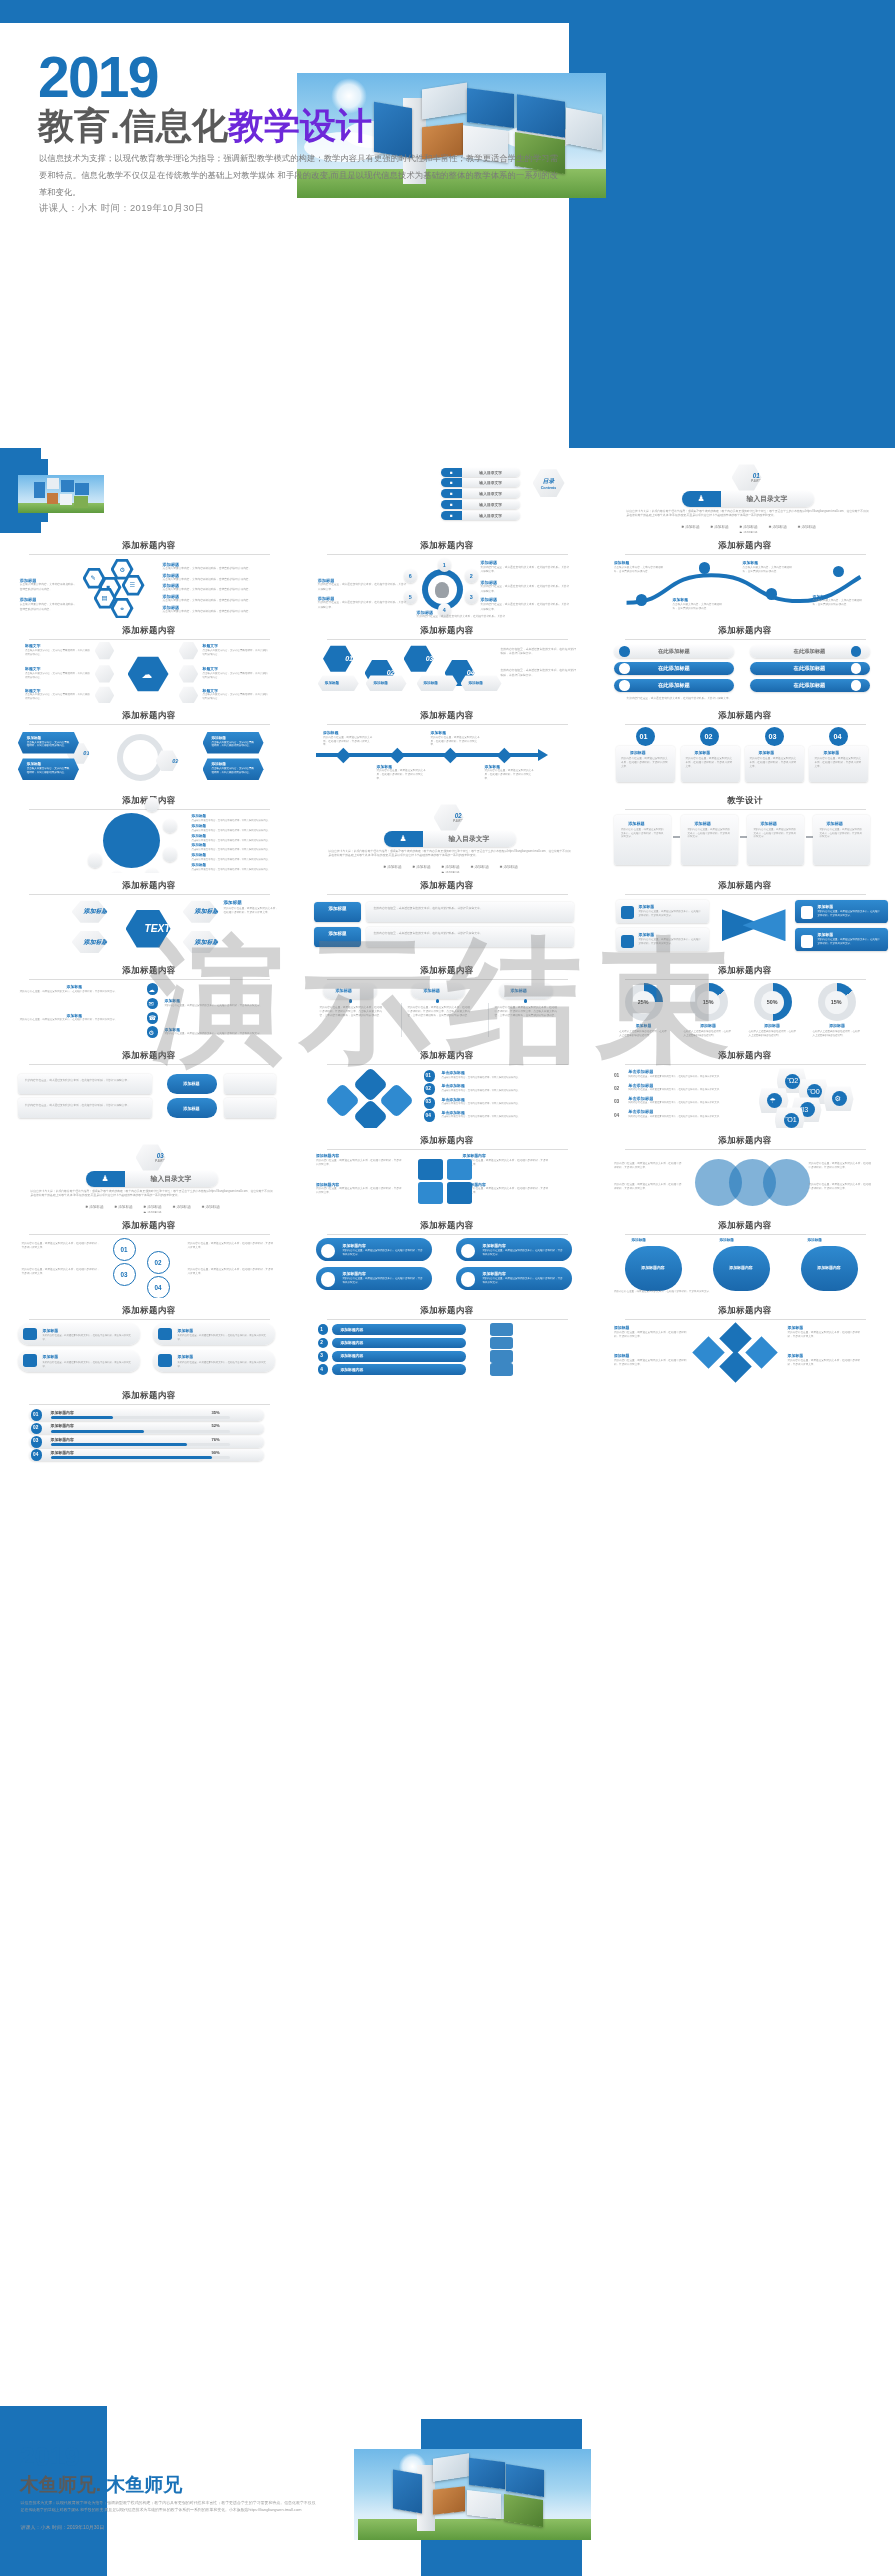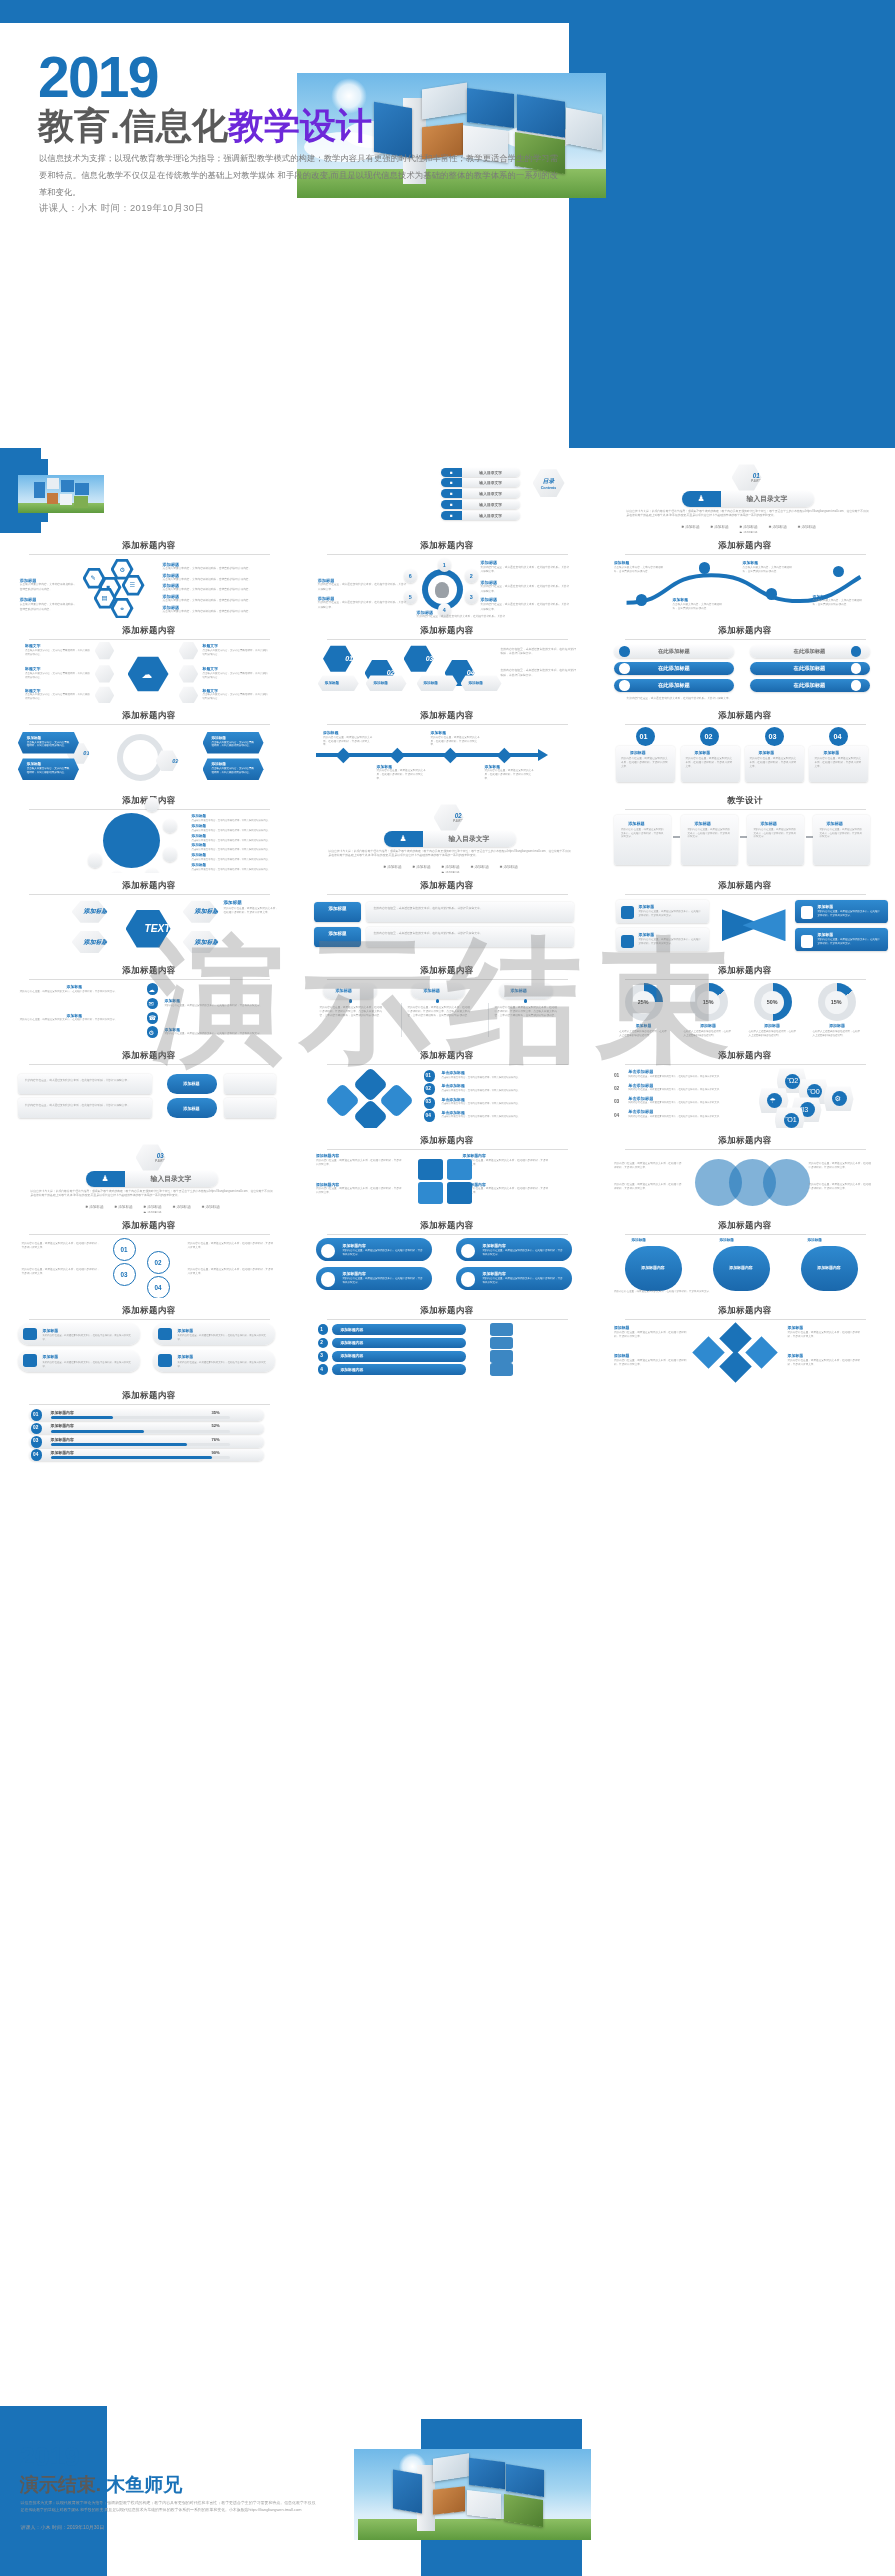--- a/index.html
+++ b/index.html
@@ -1005,17 +1005,17 @@
     <div class="scr-stand" style="left:63px;top:16px;width:18px;height:66px;"></div>
     <div class="scr" style="left:39px;top:23px;width:29px;height:39px;transform:skewY(10deg);"></div>
     <div class="scr lite" style="left:79px;top:7.2px;width:36px;height:23px;transform:skewY(-9deg);"></div>
     <div class="scr warm" style="left:79px;top:39px;width:32px;height:25px;transform:skewY(-6deg);"></div>
     <div class="scr" style="left:115px;top:10.7px;width:36px;height:27px;transform:skewY(7deg);"></div>
     <div class="scr wht" style="left:113px;top:43px;width:34px;height:25px;transform:skewY(7deg);"></div>
     <div class="scr" style="left:152px;top:18px;width:38px;height:27px;transform:skewY(9deg);"></div>
     <div class="scr grn" style="left:150px;top:48px;width:39px;height:27px;transform:skewY(9deg);"></div>
   </div>
   <div class="end-year">2019</div>
-  <div class="end-title"><span>演示结束.</span> <span class="hl">木鱼师兄</span></div>
+  <div class="end-title"><span>木鱼师兄.</span> <span class="hl">木鱼师兄</span></div>
   <div class="end-desc">以信息技术为支撑；以现代教育教学理论为指导；强调新型教学模式的构建；教学内容具有更强的时代性和丰富性；教学更适合学生的学习需要和特点。信息化教学不仅仅是在传统教学的基础上对教学媒体 和手段的改变,而且是以现代信息技术为基础的整体的教学体系的一系列的改革和变化。小木旗舰店https://liangliangwen.tmall.com</div>
   <div class="end-meta">讲课人：小木  时间：2019年10月30日</div>
 </div>
 
 
 </body></html>

